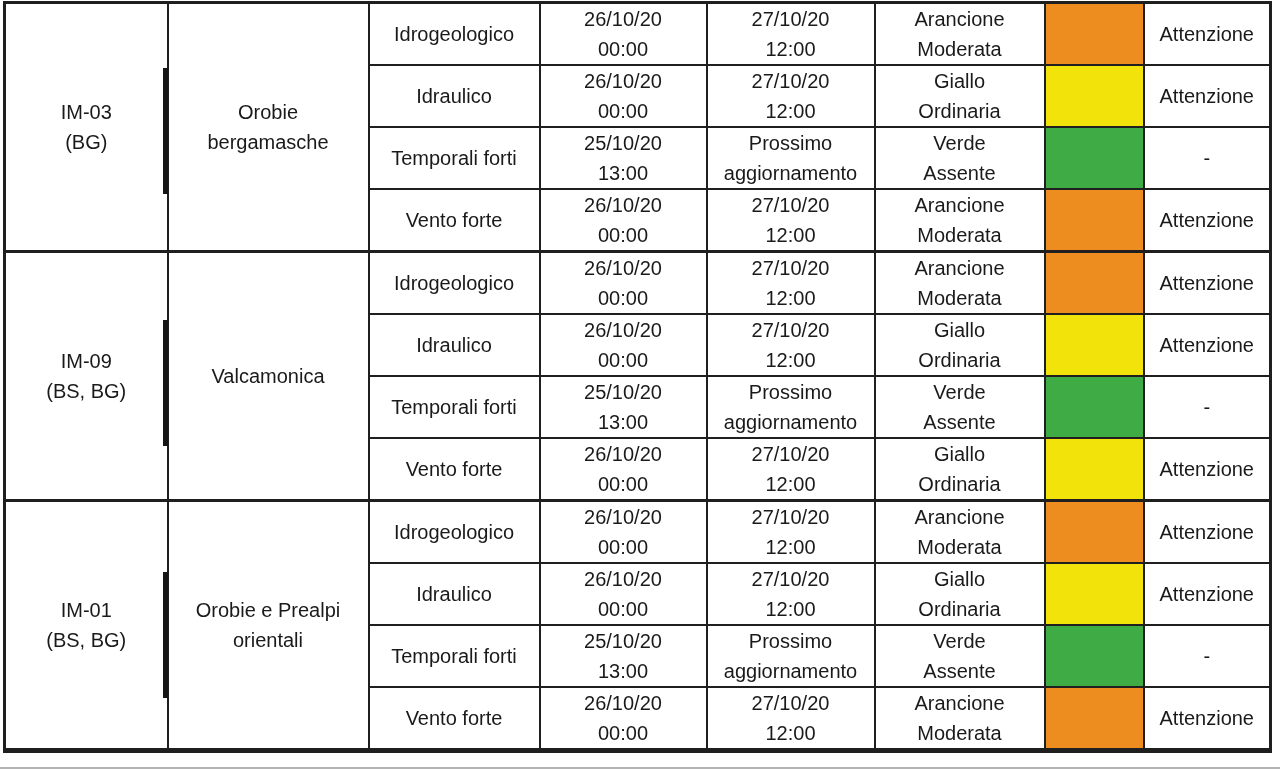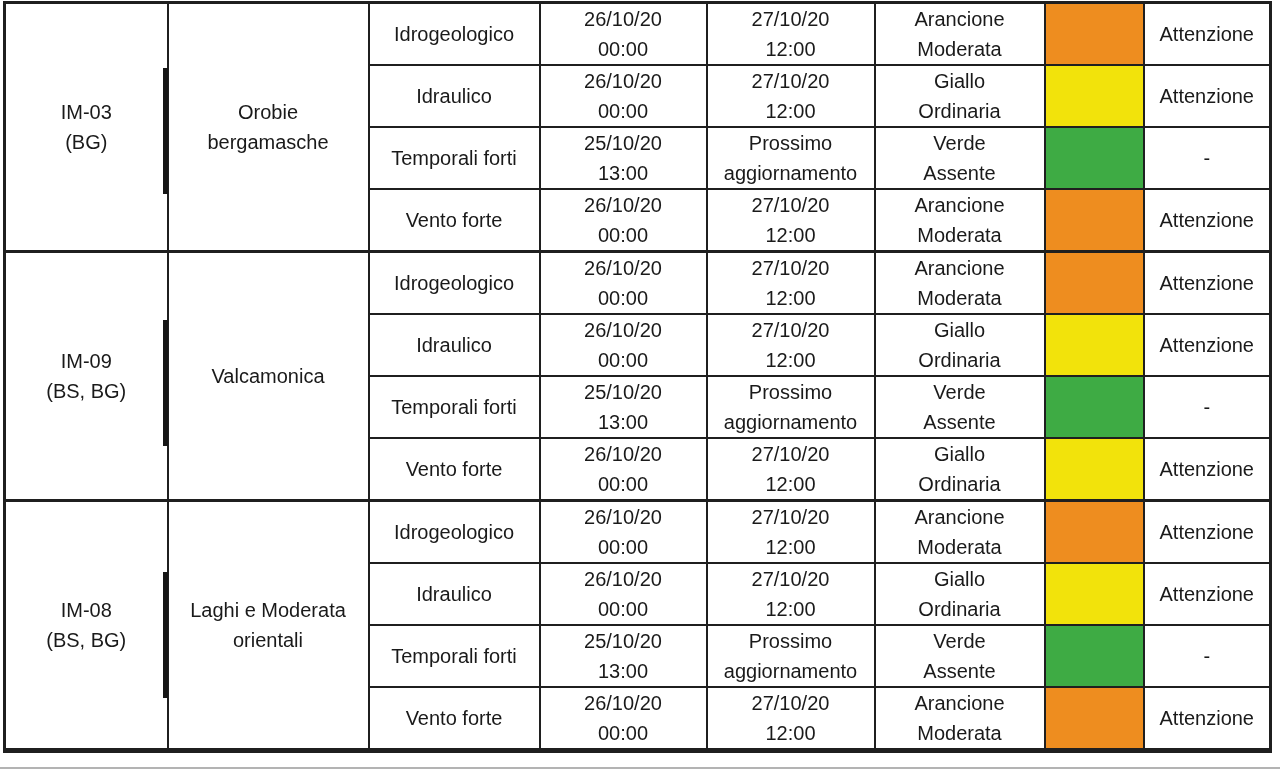--- a/index.html
+++ b/index.html
@@ -167,23 +167,23 @@
 00:00</td>
         <td>27/10/20
 12:00</td>
         <td>Giallo
 Ordinaria</td>
         <td class="swatch" style="background-color: rgb(242, 227, 11);"></td>
         <td>Attenzione</td>
       </tr>
 
       <tr class="block-start">
-        <td rowspan="4">IM-08
+        <td rowspan="4">IM-01
 (BS, BG)</td>
-        <td rowspan="4">Laghi e Moderata
+        <td rowspan="4">Orobie e Prealpi
 orientali</td>
         <td>Idrogeologico</td>
         <td>26/10/20
 00:00</td>
         <td>27/10/20
 12:00</td>
         <td>Arancione
 Moderata</td>
         <td class="swatch" style="background-color: rgb(238, 141, 31);"></td>
         <td>Attenzione</td>

